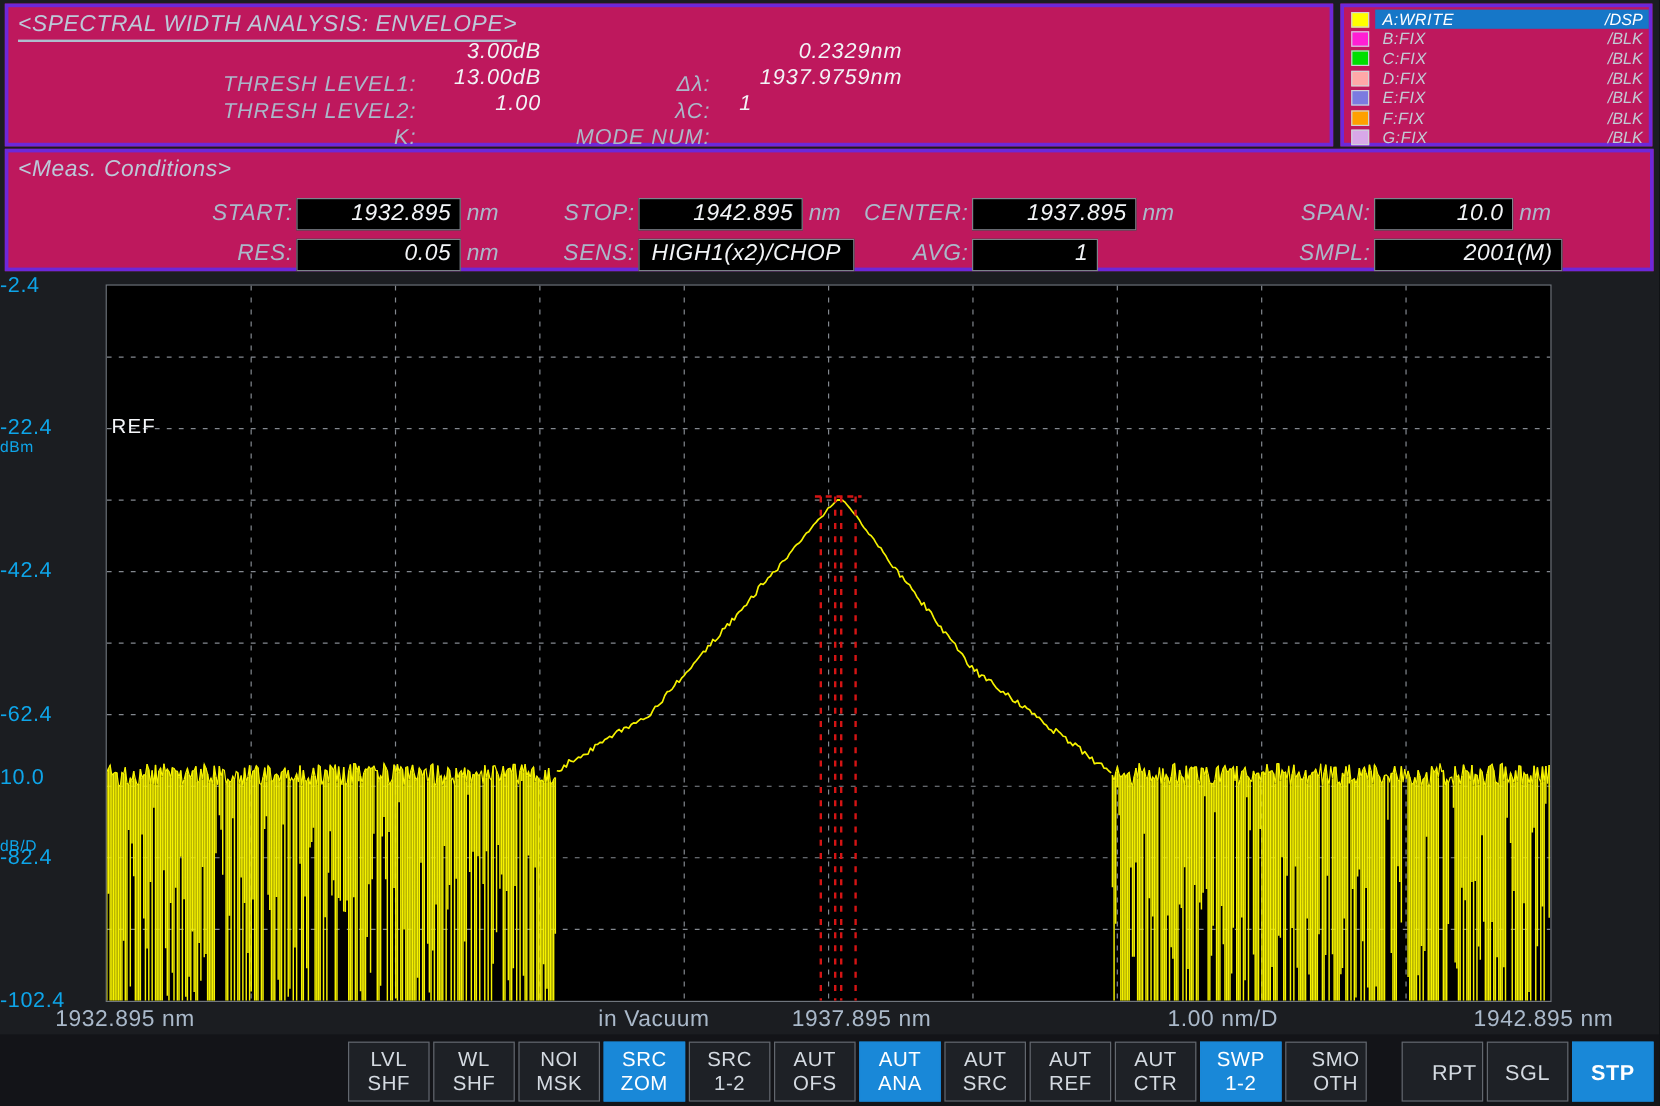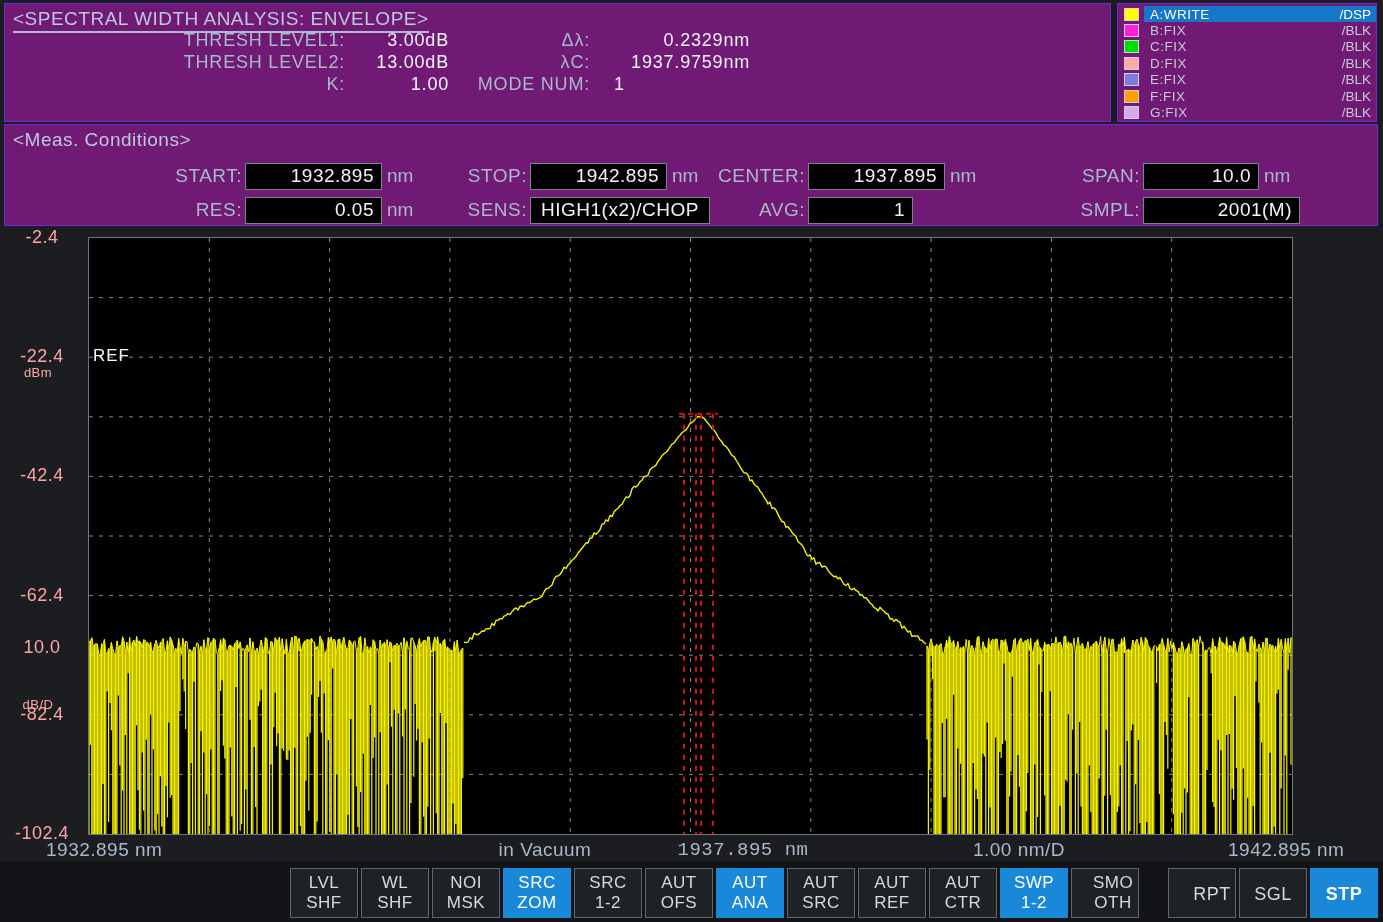--- a/index.html
+++ b/index.html
@@ -1,41 +1,41 @@
 <!DOCTYPE html>
 <html><head>
 <meta charset="utf-8">
 <style>
   html,body{margin:0;padding:0;background:#101114;}
   .screen{position:relative;width:1383px;height:922px;background:#1b1d21;overflow:hidden;
           font-family:"Liberation Sans", sans-serif;color:#c3ccd6;}
-  .panel{position:absolute;border:1px solid #6d28d9;box-sizing:border-box;background:#701a75;}
+  .panel{position:absolute;border:3px solid #6d28d9;box-sizing:border-box;background:#be185d;font-style:italic;}
   .analysis{left:4px;top:3px;width:1107px;height:119px;}
   .legend{left:1117px;top:3px;width:260px;height:119px;padding:2px 0;}
   .meas{left:4px;top:124px;width:1374px;height:102px;}
   .panel-title{font-size:19px;color:#bcc9d9;letter-spacing:.5px;}
   .an-title{position:absolute;left:8px;top:4px;border-bottom:2px solid #aebdce;padding-bottom:1px;}
   .meas-title{position:absolute;left:8px;top:4px;}
   .an-row{position:absolute;height:22px;font-size:18px;letter-spacing:.8px;}
-  .an-label{position:absolute;text-align:right;color:#aab9ca;}
+  .an-label{position:absolute;text-align:right;color:#aab9ca;margin-top:28px;}
   .an-value{position:absolute;color:#f2f4f7;}
   .lg-row{display:flex;align-items:center;height:16.4px;font-size:13.5px;}
   .lg-swatchzone{width:26px;display:flex;justify-content:center;flex:none;}
   .lg-swatch{width:13px;height:11px;border:1px solid #cfd3d8;}
   .lg-content{flex:1;display:flex;align-items:center;height:100%;padding:0 5px 0 6px;color:#c3ccd6;gap:21px;}
   .lg-content.active{background:#1677c8;color:#fff;}
   .lg-name{flex:1;letter-spacing:.5px;}
   .mf-label{position:absolute;font-size:19px;color:#aab9ca;text-align:right;letter-spacing:.5px;}
   .mf-box{position:absolute;background:#000;border:1px solid #7d838b;box-sizing:border-box;
           color:#f2f4f7;font-size:19px;text-align:right;padding:1px 7px 0 14px;letter-spacing:.5px;}
   .mf-unit{position:absolute;font-size:19px;color:#aab9ca;}
   .plotwrap{position:absolute;left:88px;top:237px;width:1203px;height:596px;background:#000;
             border:1px solid #70767e;box-sizing:content-box;}
   .ref-label{position:absolute;color:#f5f7fa;font-size:17px;letter-spacing:1px;}
-  .ylab{position:absolute;text-align:center;width:84px;font-size:18px;color:#fca5a5;letter-spacing:.5px;}
+  .ylab{position:absolute;text-align:left;width:84px;font-size:18px;color:#0ea5e9;letter-spacing:.5px;}
   .ylab.small{font-size:13px;}
   .xlab{position:absolute;top:839px;font-size:19px;color:#aab9ca;letter-spacing:.5px;white-space:nowrap;}
   .toolstrip{position:absolute;left:0;top:862px;width:1383px;height:60px;background:#131418;}
   .tbtn{position:absolute;top:6px;width:68px;height:50px;box-sizing:border-box;background:#1e2126;
         border:1px solid #62676e;color:#d4dae1;font-size:17px;line-height:20px;text-align:center;
         display:flex;flex-direction:column;justify-content:center;letter-spacing:.5px;cursor:default;}
   .tbtn.single{justify-content:center;line-height:50px;display:block;font-size:18px;}
   .tbtn.active{background:#1988d8;border-color:#1988d8;color:#fff;}
 </style>
 </head>
@@ -191,21 +191,21 @@
         <line x1="612.0" y1="175.8" x2="612.0" y2="596" stroke="#d41414" stroke-width="2" stroke-dasharray="5 6"></line>
         <line x1="624.0" y1="175.8" x2="624.0" y2="596" stroke="#d41414" stroke-width="2" stroke-dasharray="5 6"></line>
         <line x1="590.1" y1="175.8" x2="629.0" y2="175.8" stroke="#d41414" stroke-width="2" stroke-dasharray="5 4"></line>
       </svg>
     <div class="ref-label" id="ref-label" style="left: 4px; top: 108.2px;">REF</div>
   </div>
 
   <div id="x-labels">
       <div class="xlab" style="left: 46px;">1932.895 nm</div>
       <div class="xlab" style="left: 545px; transform: translateX(-50%);">in Vacuum</div>
-      <div class="xlab" style="left: 743px; transform: translateX(-50%); font-family: Liberation Mono, monospace;">1937.895 nm</div>
+      <div class="xlab" style="left: 718px; transform: translateX(-50%);">1937.895 nm</div>
       <div class="xlab" style="left: 1019px; transform: translateX(-50%);">1.00 nm/D</div>
       <div class="xlab" style="left: 1228px;">1942.895 nm</div>
     </div>
 
   <nav class="toolstrip">
       <div class="tbtn" style="left: 290px;">
         <div>LVL</div>
         <div>SHF</div>
       </div>
       <div class="tbtn" style="left: 361px;">

